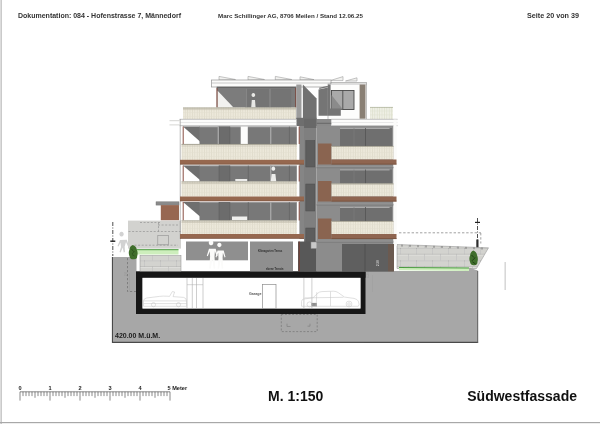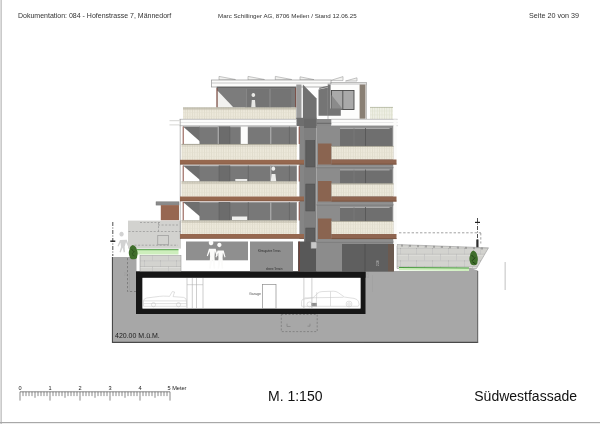--- a/index.html
+++ b/index.html
@@ -1,16 +1,16 @@
 <!DOCTYPE html>
 <html><head>
 <meta charset="utf-8">
 <style>
   html,body{margin:0;padding:0;background:#fff;}
-  #page{position:relative;width:600px;height:424px;background:#ffffff;font-family:"Liberation Sans", sans-serif;overflow:hidden;}
+  #page{position:relative;width:600px;height:424px;background:#ffffff;font-family:"Liberation Sans", sans-serif;overflow:hidden;font-weight:bold;}
   svg{display:block;}
   text{font-family:"Liberation Sans", sans-serif;}
 </style>
 </head>
 <body>
 <div id="page">
 <svg width="600" height="424" viewBox="0 0 600 424">
 <defs>
 
   <pattern id="railL" width="2.4" height="4" patternUnits="userSpaceOnUse">

